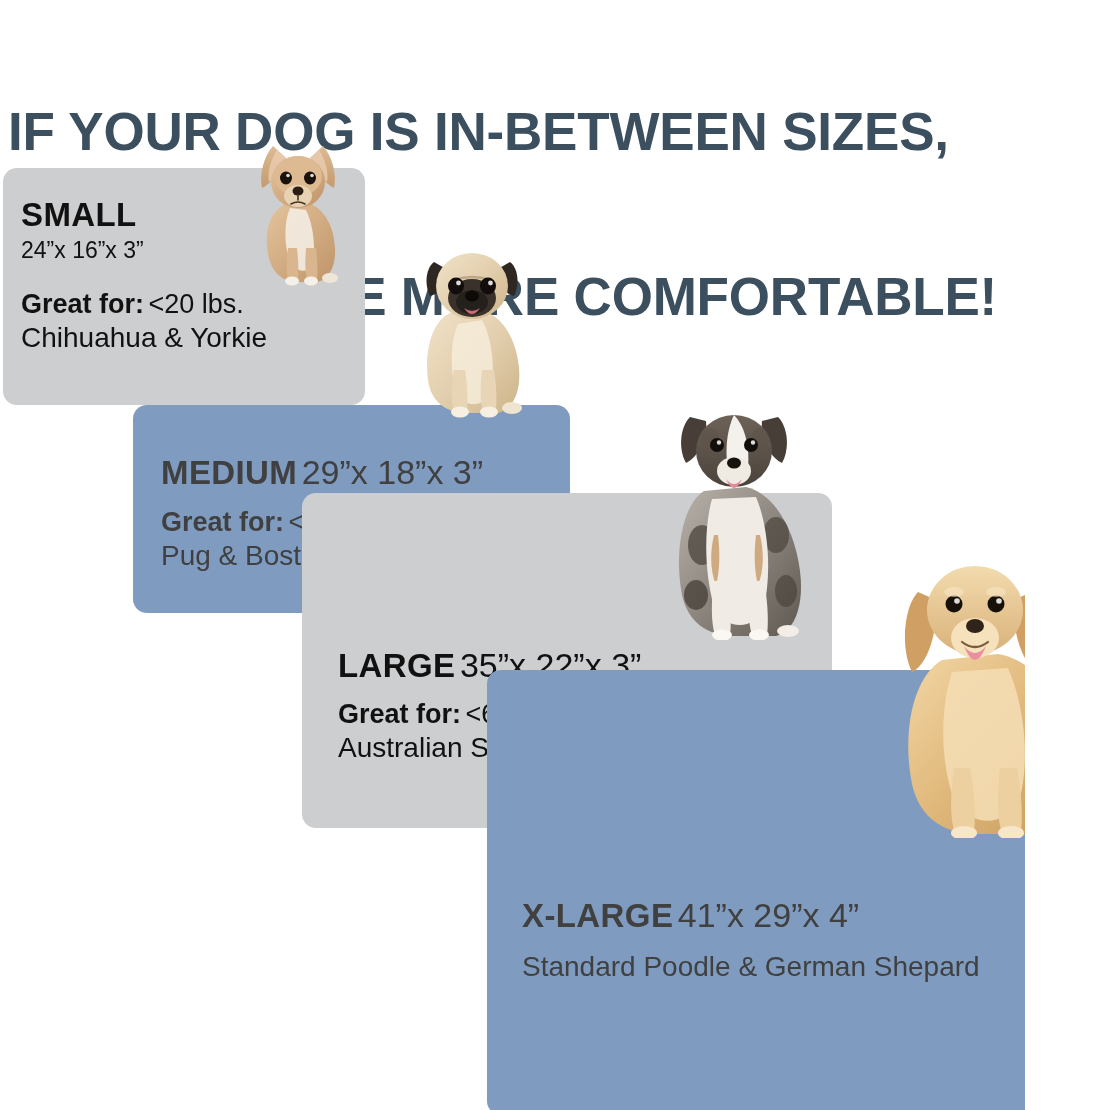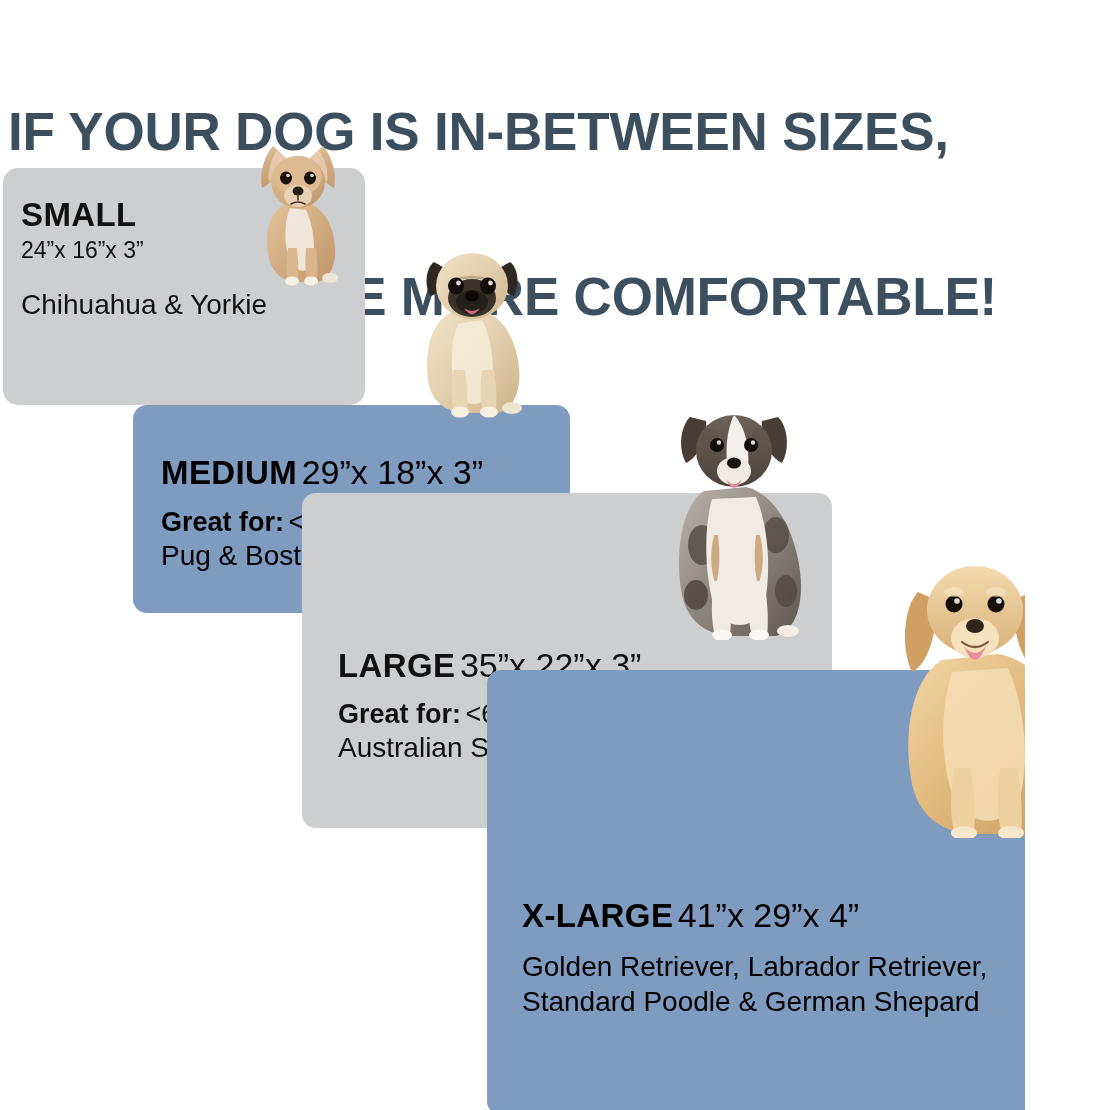--- a/index.html
+++ b/index.html
@@ -97,24 +97,24 @@
     font-size: 27px;
   }
   .breeds {
     font-family: "Liberation Sans", sans-serif;
     font-weight: 400;
     font-size: 28px;
     white-space: nowrap;
   }
 
   .dark  { color: #111111; }
-  .light { color: #000000; }
-
-  
-  #card-small { left: 3px;  top: 168px; width: 362px; height: 237px; border-radius: 15px; }
+  .light { color: #404040; }
+
+  
+  #card-small { left: 3px;  top: 168px; width: 362px; height: 237px; }
   #card-small .card-inner { left: 18px; top: 30px; }
   #card-small .title-gap  { height: 8px; }
   #card-small .mid-gap    { height: 26px; }
 
   
   #card-medium { left: 133px; top: 405px; width: 437px; height: 208px; }
   #card-medium .card-inner { left: 28px; top: 50px; }
   #card-medium .mid-gap { height: 17px; }
 
   
@@ -151,20 +151,24 @@
 
   <div class="card gray" id="card-small">
     <div class="card-inner">
       <div class="size-title-row">
         <span class="size-name dark">SMALL</span>
       </div>
       <div class="title-gap"></div>
       <div class="size-dims-block dark">24”x 16”x 3”</div>
       <div class="mid-gap"></div>
       <div class="great-block">
+        <div>
+          <span class="great-label dark">Great for:</span>
+          <span class="great-weight dark">&lt;20 lbs.</span>
+        </div>
         <div class="breeds dark">Chihuahua &amp; Yorkie</div>
       </div>
     </div>
   </div>
 
   <div class="card blue" id="card-medium">
     <div class="card-inner">
       <div class="size-title-row">
         <span class="size-name light">MEDIUM</span>
         <span class="size-dims light">29”x 18”x 3”</span>
@@ -198,21 +202,20 @@
   </div>
 
   <div class="card blue" id="card-xlarge">
     <div class="card-inner">
       <div class="size-title-row">
         <span class="size-name light">X-LARGE</span>
         <span class="size-dims light">41”x 29”x 4”</span>
       </div>
       <div class="mid-gap"></div>
       <div class="great-block">
-        <div class="breeds light">Golden Retriever, Labrador Retriever,</div>
         <div class="breeds light">Standard Poodle &amp; German Shepard</div>
       </div>
     </div>
   </div>
 
   <div class="dog" id="dog-chihuahua">
     <svg viewBox="0 0 104 150" xmlns="http://www.w3.org/2000/svg" aria-label="chihuahua">
       <defs>
         <linearGradient id="chiBody" x1="0" y1="0" x2="1" y2="1">
           <stop offset="0%" stop-color="#e4c49c"></stop>

